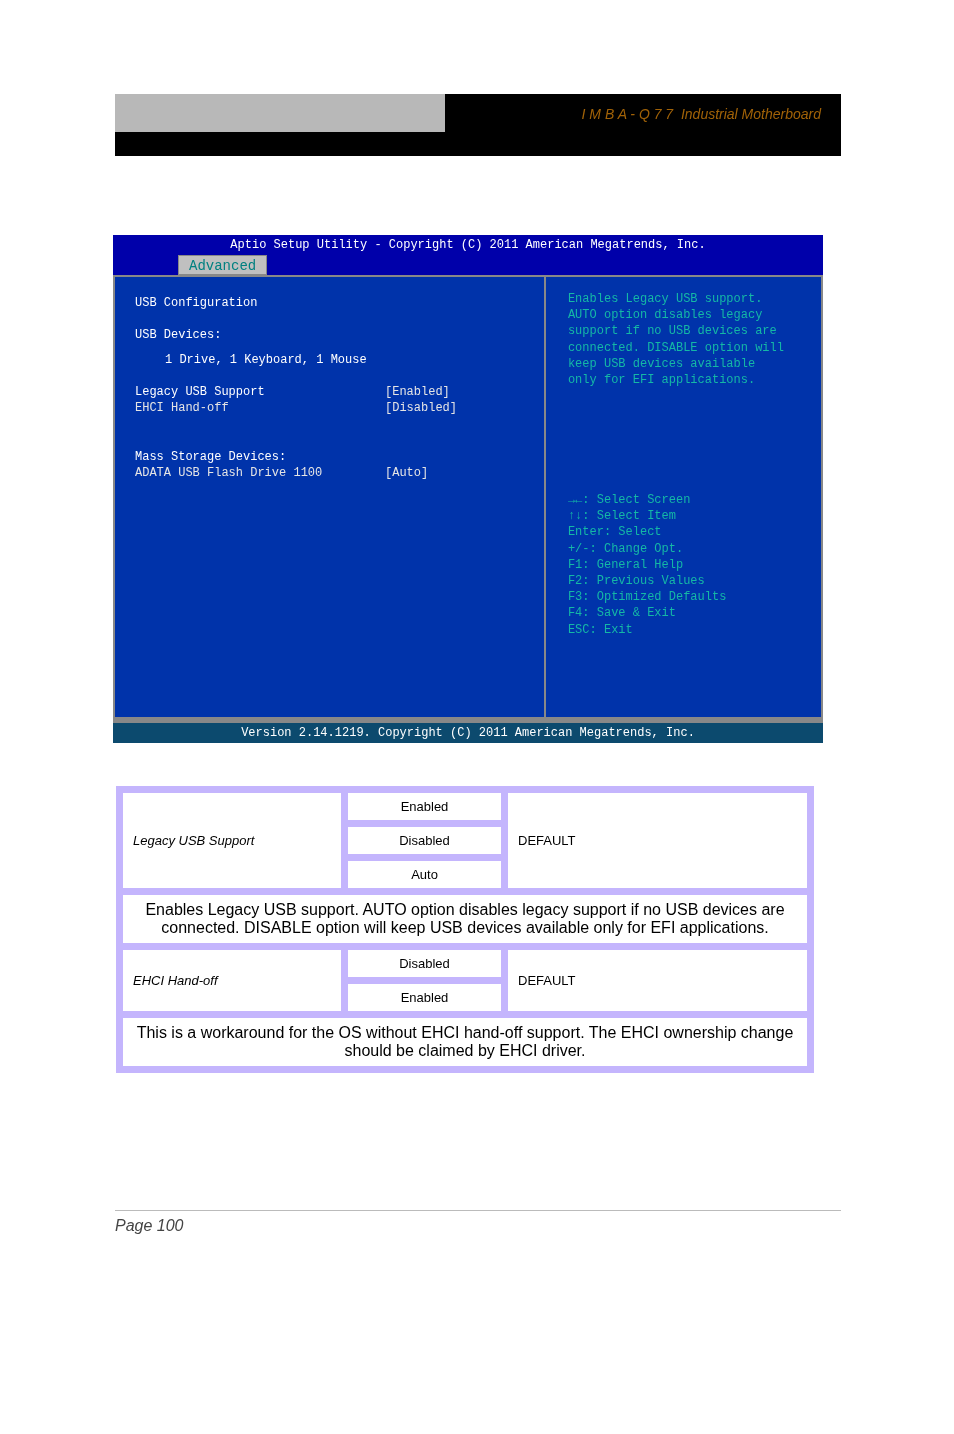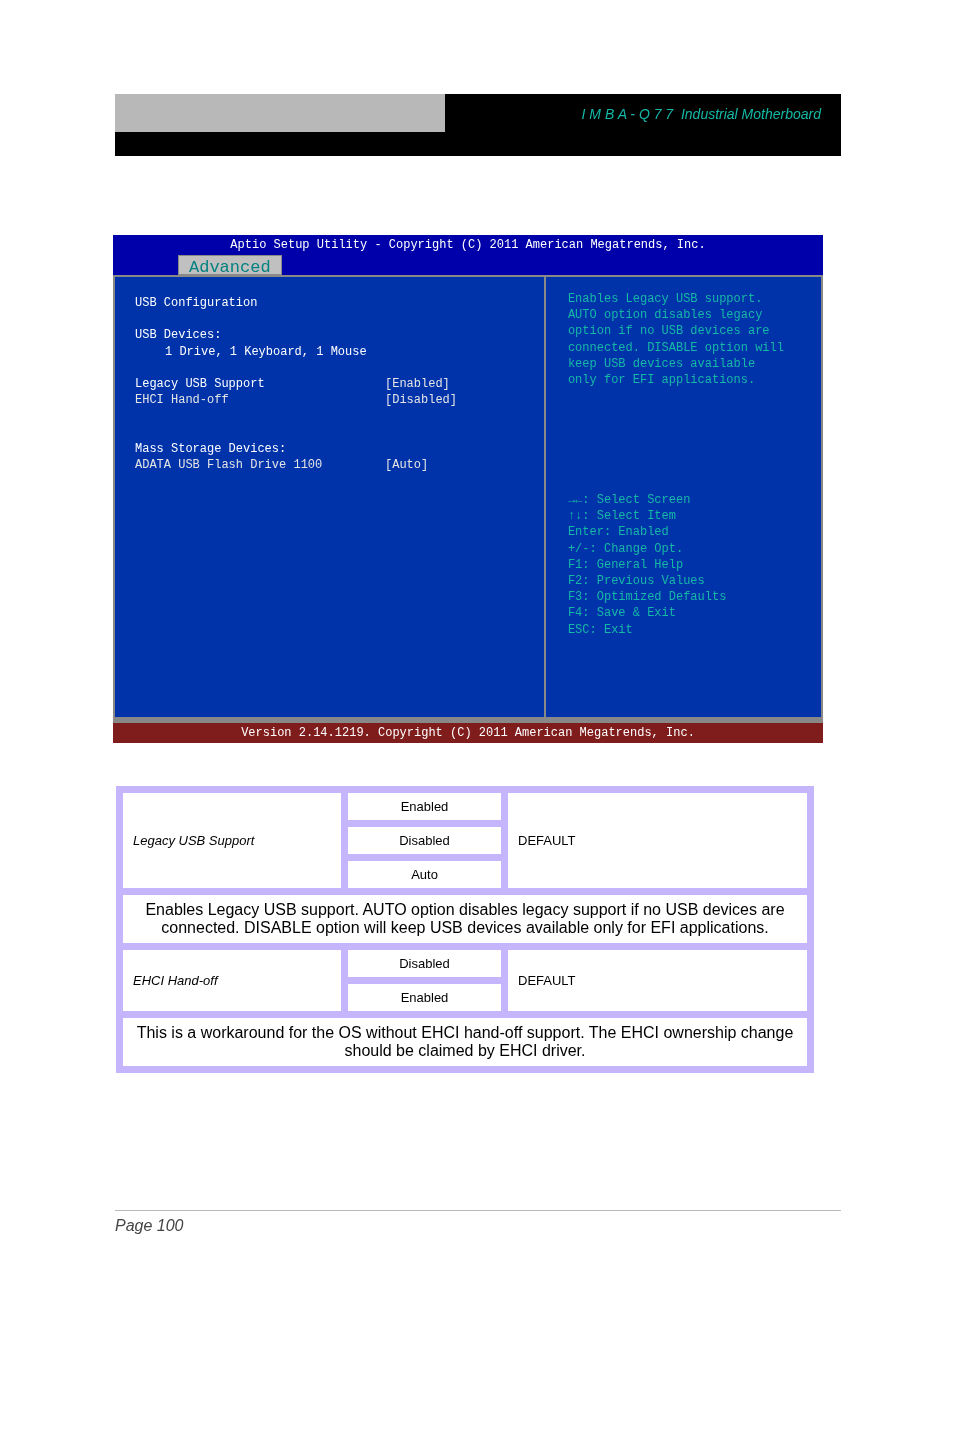--- a/index.html
+++ b/index.html
@@ -1,36 +1,36 @@
 <!DOCTYPE html>
 <html><head>
 <meta charset="utf-8">
 <style>
   * { margin: 0; padding: 0; box-sizing: border-box; }
   body { width: 954px; height: 1434px; background: #fff; font-family: Arial, sans-serif; position: relative; }
   
   .header-banner { position: absolute; top: 94px; left: 115px; width: 726px; height: 62px; background: #000; display: flex; }
   .header-left { width: 330px; height: 38px; background: #b8b8b8; margin: 0; }
-  .header-right { flex: 1; padding: 12px 20px; color: #14b8a6; font-size: 14px; font-style: italic; text-align: right; }
+  .header-right { flex: 1; padding: 12px 20px; color: #a16207; font-size: 14px; font-style: italic; text-align: right; }
 
   .bios-screen { position: absolute; top: 235px; left: 113px; width: 710px; }
   .bios-title-bar { background: #0000aa; color: #fff; text-align: center; font-family: 'Courier New', monospace; font-size: 12px; padding: 3px 0; }
   .bios-tab-row { background: #0000aa; height: 20px; display: flex; padding-left: 65px; }
-  .bios-tab { background: #c0c0c0; color: #008080; font-family: 'Courier New', monospace; font-size: 17px; padding: 2px 10px; border: 1px solid #888; }
+  .bios-tab { background: #c0c0c0; color: #008080; font-family: 'Courier New', monospace; font-size: 14px; padding: 2px 10px; border: 1px solid #888; }
   .bios-body { display: flex; background: #0033aa; border-top: 2px solid #888; border-left: 2px solid #888; border-right: 2px solid #888; gap: 12px; }
   .bios-main { flex: 1.6; padding: 18px 20px; font-family: 'Courier New', monospace; font-size: 12px; line-height: 1.35; color: #fff; border-right: 2px solid #888; min-height: 440px; }
   .bios-side { flex: 1; padding: 14px 10px; font-family: 'Courier New', monospace; font-size: 12px; line-height: 1.35; color: #14b8a6; position: relative; }
   .bios-footer-bar { background: #888; height: 6px; }
-  .bios-version { background: #7f1d1d; color: #fff; text-align: center; font-family: 'Courier New', monospace; font-size: 12px; padding: 3px 0; }
+  .bios-version { background: #0c4a6e; color: #fff; text-align: center; font-family: 'Courier New', monospace; font-size: 12px; padding: 3px 0; }
   .row { display: flex; }
   .label { width: 250px; }
   .val { color: #e5e5e5; }
   .white { color: #fff; }
   .sel { color: #fff; }
-  .indent { padding-left: 30px; }
+  .indent { padding-left: 30px; margin-top: 8px; }
   .side-keys { position: absolute; top: 215px; left: 10px; }
 
   .opt-table { position: absolute; top: 786px; left: 116px; width: 698px; border-collapse: collapse; font-size: 13px; }
   .opt-table td, .opt-table th { border: 7px solid #c4b5fd; padding: 6px 10px; vertical-align: middle; background: #fff; }
   .opt-table .label-cell { width: 225px; font-style: italic; }
   .opt-table .val-cell { width: 160px; text-align: center; }
   .opt-table .desc-row td { text-align: center; font-size: 16px; }
 
   .page-footer { position: absolute; top: 1210px; left: 115px; width: 726px; border-top: 1px solid #bbb; padding-top: 6px; font-size: 16px; font-style: italic; color: #444; display: flex; justify-content: space-between; }
 </style>
@@ -68,28 +68,28 @@
       <br><br>
       <div class="white">Mass Storage Devices:</div>
       <div class="row">
         <div class="label val">ADATA USB Flash Drive 1100</div>
         <div class="val">[Auto]</div>
       </div>
     </div>
     <div class="bios-side">
       <div>Enables Legacy USB support.</div>
       <div>AUTO option disables legacy</div>
-      <div>option if no USB devices are</div>
+      <div>support if no USB devices are</div>
       <div>connected. DISABLE option will</div>
       <div>keep USB devices available</div>
       <div>only for EFI applications.</div>
       <div class="side-keys">
         <div>→←: Select Screen</div>
         <div>↑↓: Select Item</div>
-        <div>Enter: Enabled</div>
+        <div>Enter: Select</div>
         <div>+/-: Change Opt.</div>
         <div>F1: General Help</div>
         <div>F2: Previous Values</div>
         <div>F3: Optimized Defaults</div>
         <div>F4: Save &amp; Exit</div>
         <div>ESC: Exit</div>
       </div>
     </div>
   </div>
   <div class="bios-footer-bar"></div>

